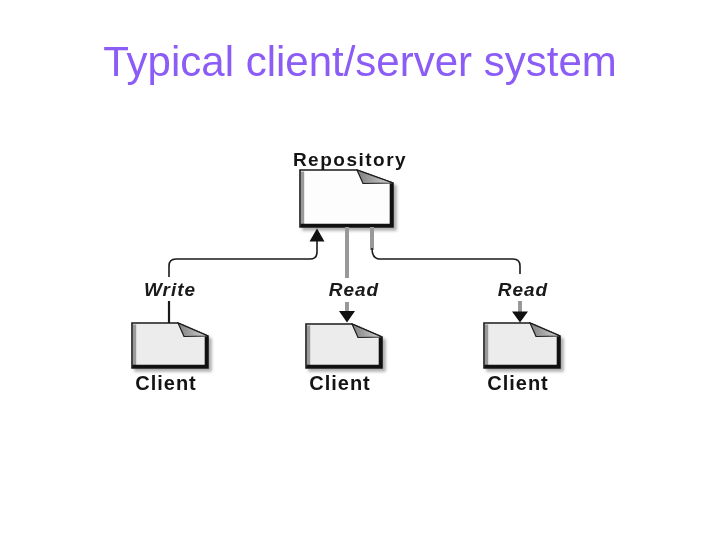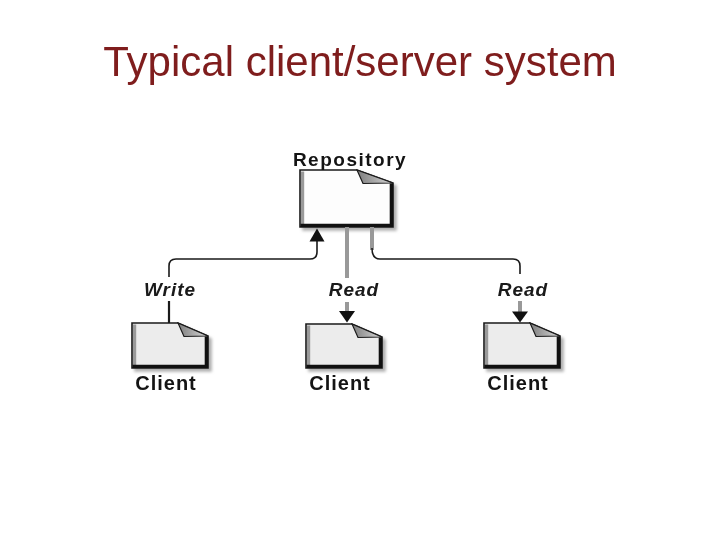--- a/index.html
+++ b/index.html
@@ -5,21 +5,21 @@
   html,body{margin:0;padding:0;}
   body{
     width:720px;height:540px;background:#ffffff;overflow:hidden;
     font-family:"Liberation Sans", sans-serif;
     position:relative;
   }
   .slide{position:absolute;inset:0;width:720px;height:540px;background:#ffffff;}
   .slide-title{
     position:absolute;left:0;top:38px;width:720px;
     text-align:center;
-    font-size:42px;line-height:1.15;font-weight:400;color:#7f1d1d;
+    font-size:42px;line-height:1.15;font-weight:400;color:#8b5cf6;
     letter-spacing:0px;
   }
   .diagram-svg{position:absolute;left:0;top:0;width:720px;height:540px;}
   .note{filter:drop-shadow(3px 3.5px 1.5px rgba(110,110,110,0.55));}
   .note-label{
     font-family:"Liberation Sans", sans-serif;
     font-weight:bold;font-size:20px;fill:#141414;letter-spacing:1px;
   }
   .repo-label{
     font-family:"Liberation Sans", sans-serif;

